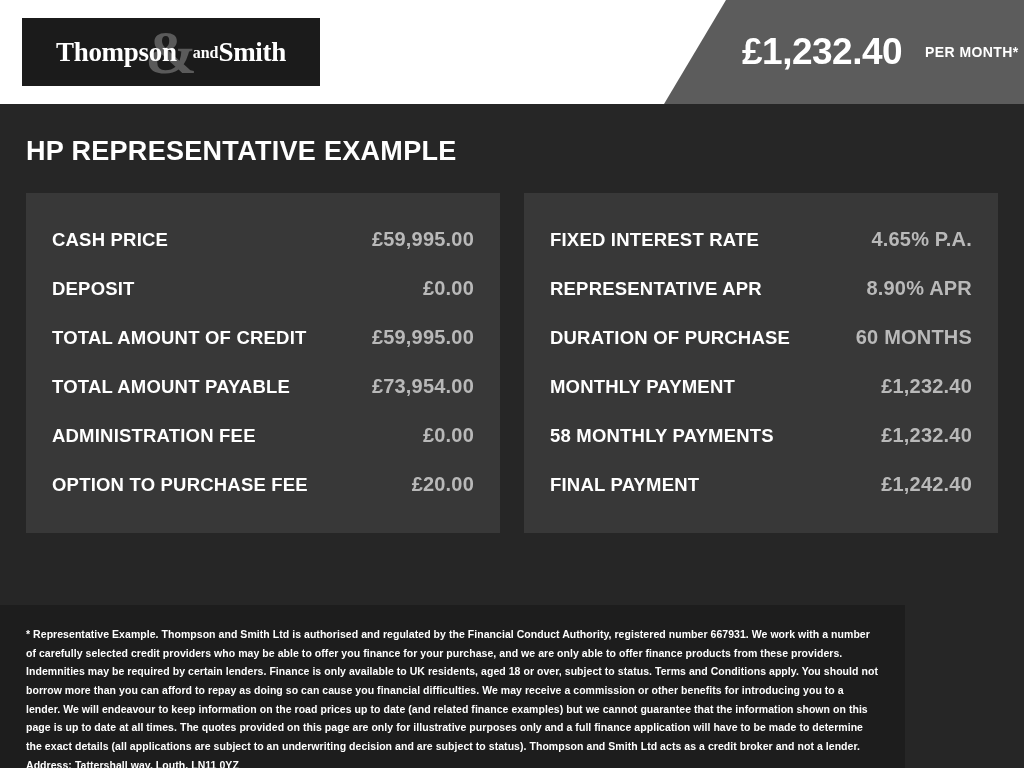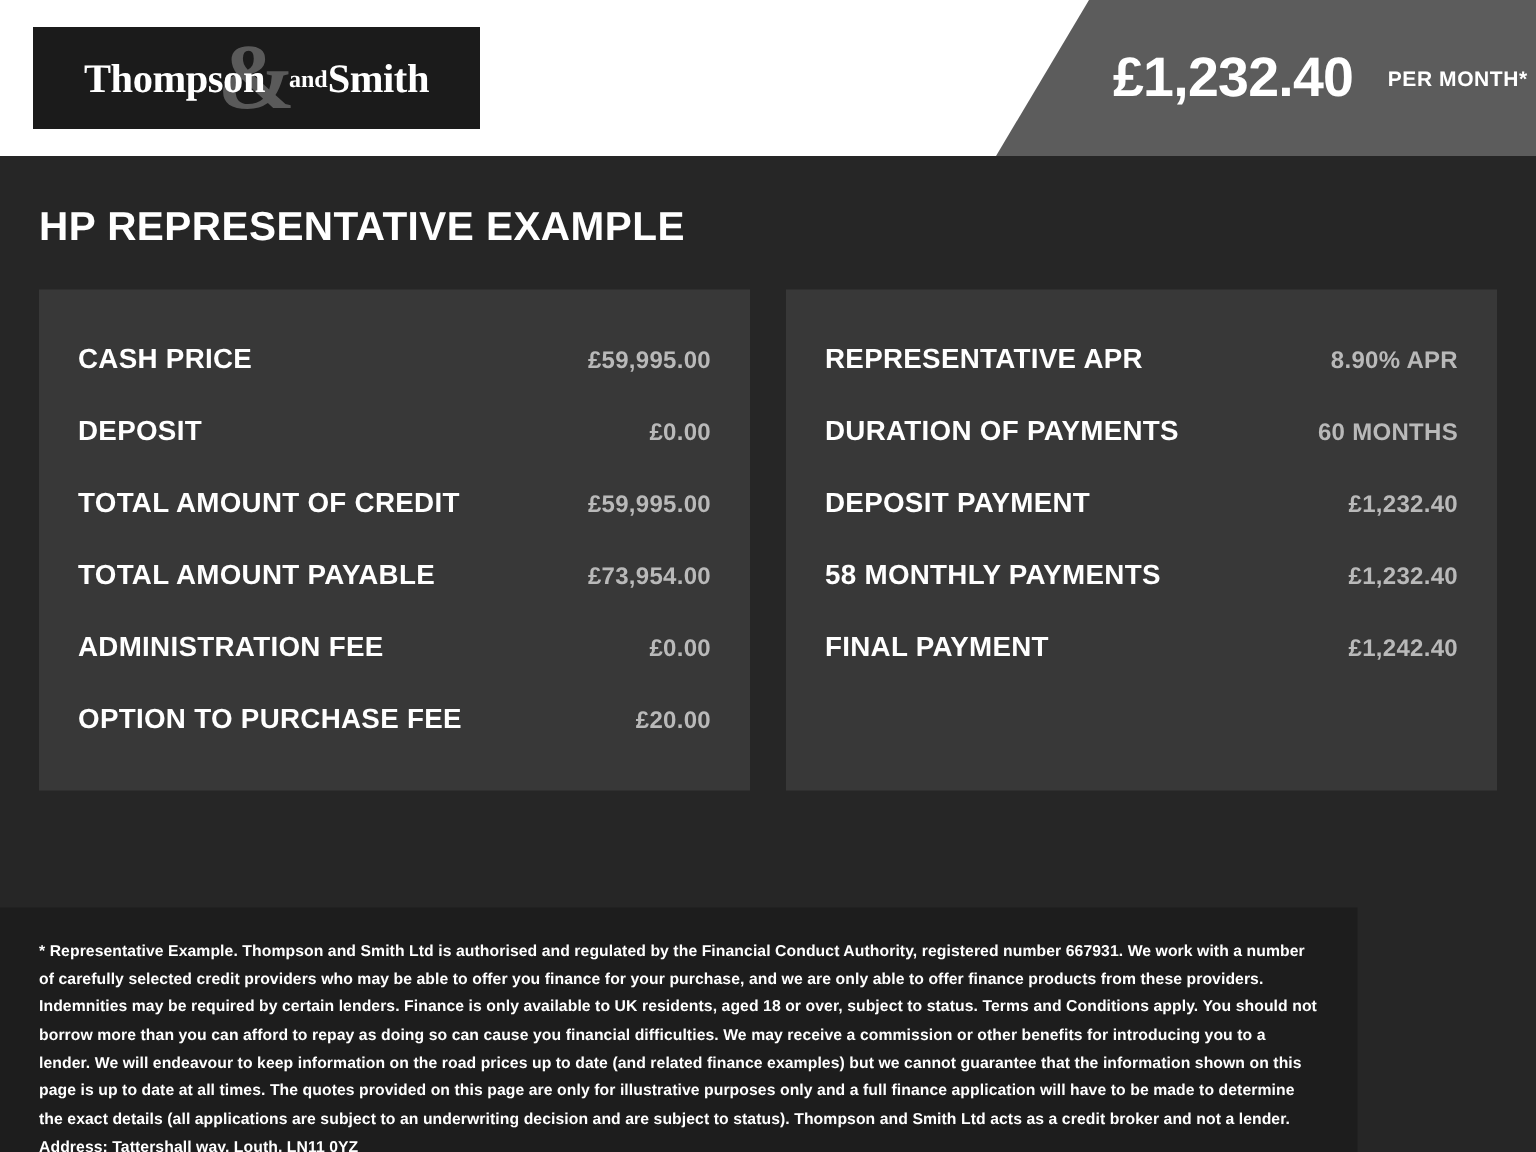--- a/index.html
+++ b/index.html
@@ -128,21 +128,21 @@
   }
   .row-label {
     color: #ffffff;
     font-size: 18.5px;
     font-weight: bold;
     letter-spacing: 0.2px;
     white-space: nowrap;
   }
   .row-value {
     color: #b9b9b9;
-    font-size: 16px;
+    font-size: 20px;
     font-weight: bold;
     letter-spacing: 0.2px;
     white-space: nowrap;
   }
 
   
   .disclaimer {
     position: absolute;
     left: 0;
     bottom: 0;
@@ -207,29 +207,33 @@
         <span class="row-value">£0.00</span>
       </div>
       <div class="row">
         <span class="row-label">OPTION TO PURCHASE FEE</span>
         <span class="row-value">£20.00</span>
       </div>
     </div>
 
     <div class="panel">
       <div class="row">
+        <span class="row-label">FIXED INTEREST RATE</span>
+        <span class="row-value">4.65% P.A.</span>
+      </div>
+      <div class="row">
         <span class="row-label">REPRESENTATIVE APR</span>
         <span class="row-value">8.90% APR</span>
       </div>
       <div class="row">
-        <span class="row-label">DURATION OF PAYMENTS</span>
+        <span class="row-label">DURATION OF PURCHASE</span>
         <span class="row-value">60 MONTHS</span>
       </div>
       <div class="row">
-        <span class="row-label">DEPOSIT PAYMENT</span>
+        <span class="row-label">MONTHLY PAYMENT</span>
         <span class="row-value">£1,232.40</span>
       </div>
       <div class="row">
         <span class="row-label">58 MONTHLY PAYMENTS</span>
         <span class="row-value">£1,232.40</span>
       </div>
       <div class="row">
         <span class="row-label">FINAL PAYMENT</span>
         <span class="row-value">£1,242.40</span>
       </div>

